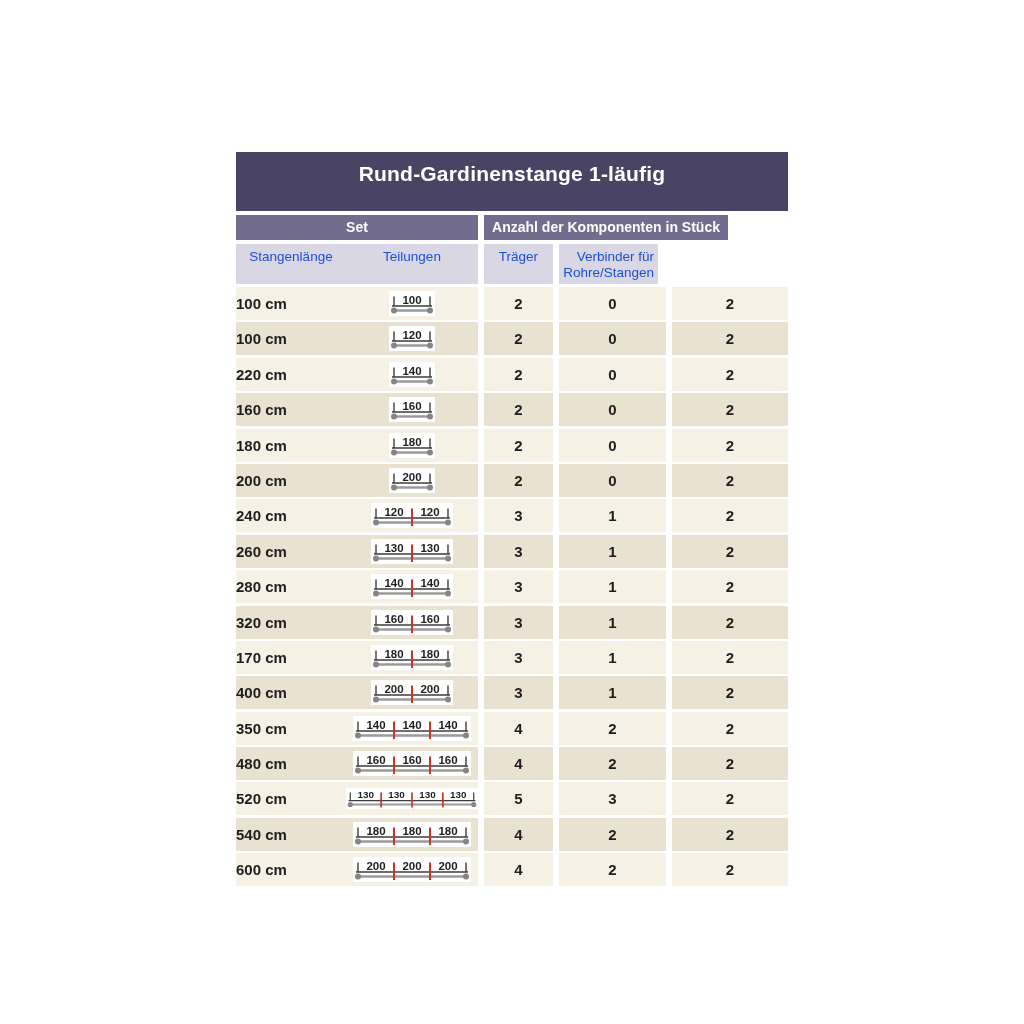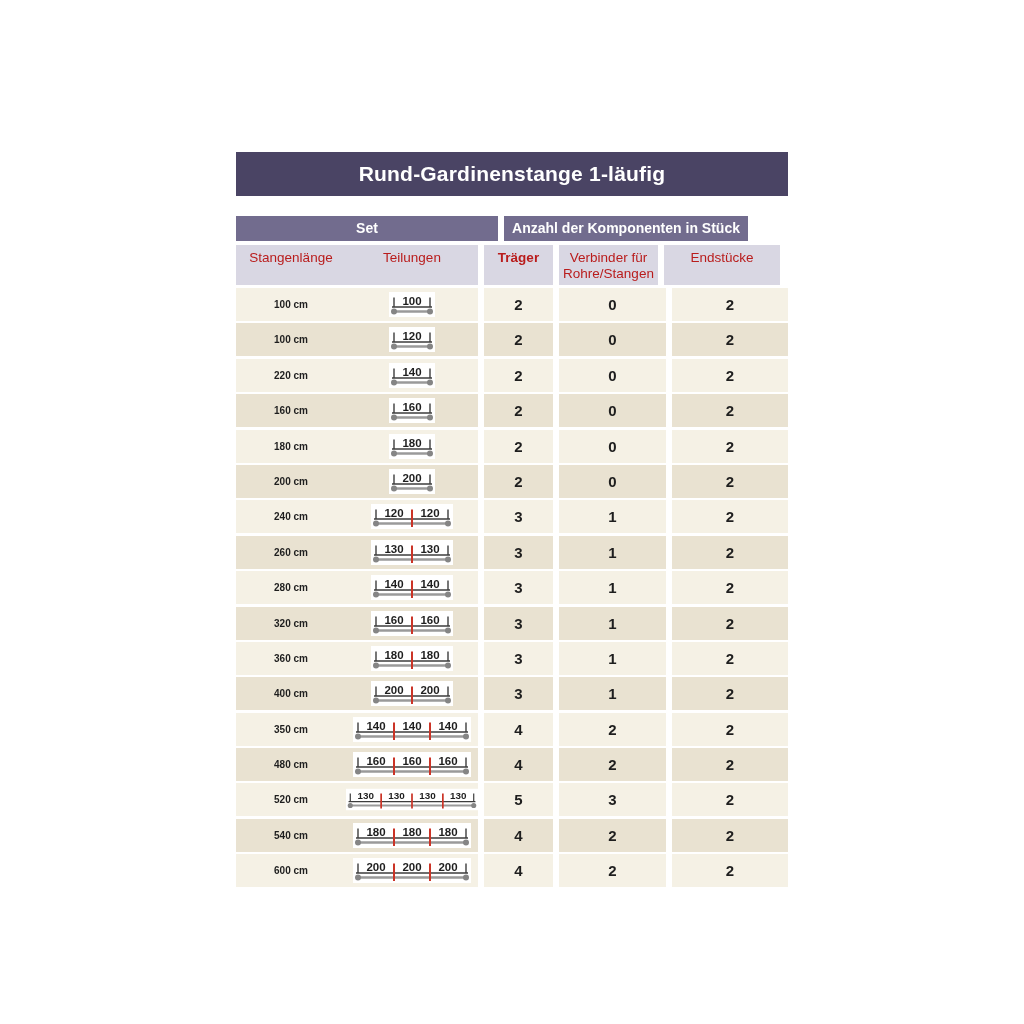--- a/index.html
+++ b/index.html
@@ -12,68 +12,68 @@
     color: #1e1e1e;
     overflow: hidden;
   }
   .table-wrap {
     position: absolute;
     left: 236px;
     top: 152px;
     width: 552px;
   }
   .title-bar {
-    height: 44px;
+    height: 59px;
     line-height: 44px;
     background: var(--title-bg);
     color: #ffffff;
     font-size: 21px;
     font-weight: bold;
     text-align: center;
-    margin-bottom: 20px;
+    margin-bottom: 4px;
     letter-spacing: 0.2px;
   }
   .subheader-row {
     display: flex;
     gap: 6px;
     margin-bottom: 4px;
   }
   .subheader-row .sub {
     height: 25px;
     line-height: 25px;
     background: var(--section-bg);
     color: #ffffff;
     font-size: 14px;
     font-weight: bold;
     text-align: center;
   }
-  .sub.set  { width: 262px; }
+  .sub.set  { width: 242px; }
   .sub.comp { width: 244px; }
 
   .colheader-row {
     display: flex;
     gap: 6px;
     margin-bottom: 3px;
   }
   .colheader-row .colh {
     background: var(--colheader-bg);
     height: 40px;
     box-sizing: border-box;
     padding-top: 5px;
     font-size: 13.5px;
     text-align: center;
     line-height: 16px;
-    color: #b91c1c;
+    color: #1d4ed8;
   }
   .colh.set-cols { width: 242px; display: flex; padding-top: 0; }
   .colh.set-cols .colh-label { padding-top: 5px; box-sizing: border-box; height: 40px; }
   .colh-label.len { width: 110px; text-align: center; }
   .colh-label.div { width: 132px; }
-  .colh.traeger   { width: 69px; font-weight: bold; }
-  .colh.verbinder { width: 107px; padding-left: 4px; padding-right: 4px; width: 99px; }
+  .colh.traeger   { width: 69px; }
+  .colh.verbinder { width: 107px; padding-left: 4px; padding-right: 4px; width: 99px; text-align: right; }
   .colh.end       { width: 116px; }
 
   .rows {
     display: flex;
     flex-direction: column;
     gap: 2.4px;
   }
   .row {
     display: flex;
     gap: 6px;
@@ -82,22 +82,21 @@
   .row .cell {
     display: flex;
     align-items: center;
     justify-content: center;
   }
   .row.light .cell { background: var(--row-light); }
   .row.dark  .cell { background: var(--row-dark); }
   .cell.setcell { width: 242px; justify-content: flex-start; }
   .cell.setcell .len {
     width: 110px;
-    text-align: center;
-    font-size: 10px;
+    font-size: 15px;
     font-weight: bold;
   }
   .cell.setcell .diag {
     width: 132px;
     display: flex;
     align-items: center;
     justify-content: center;
   }
   .cell.num {
     font-size: 15px;
@@ -120,21 +119,20 @@
     <div class="sub comp">Anzahl der Komponenten in Stück</div>
   </div>
 
   <div class="colheader-row">
     <div class="colh set-cols">
       <div class="colh-label len">Stangenlänge</div>
       <div class="colh-label div">Teilungen</div>
     </div>
     <div class="colh traeger">Träger</div>
     <div class="colh verbinder">Verbinder für Rohre/Stangen</div>
-    <div class="colh end">Endstücke</div>
   </div>
 
   <div class="rows" id="rows">
       <div class="row light">
         <div class="cell setcell">
           <div class="len">100 cm</div>
           <div class="diag">
             <svg width="46" height="25" viewBox="0 0 46 25">
               <rect x="0" y="0" width="46" height="25" fill="#ffffff"></rect>
               <line x1="4" y1="19.5" x2="42" y2="19.5" stroke="#9a9a9a" stroke-width="2.6"></line>
@@ -334,21 +332,21 @@
               <text x="59" y="12.5" text-anchor="middle" font-size="11.5" font-weight="bold" fill="#1e1e1e" font-family="Liberation Sans, sans-serif">160</text>
             </svg>
           </div>
         </div>
         <div class="cell num traeger">3</div>
         <div class="cell num verbinder">1</div>
         <div class="cell num end">2</div>
       </div>
       <div class="row light">
         <div class="cell setcell">
-          <div class="len">360 cm</div>
+          <div class="len">170 cm</div>
           <div class="diag">
             <svg width="82" height="25" viewBox="0 0 82 25">
               <rect x="0" y="0" width="82" height="25" fill="#ffffff"></rect>
               <line x1="4" y1="19.5" x2="78" y2="19.5" stroke="#9a9a9a" stroke-width="2.6"></line>
               <circle cx="5" cy="19.5" r="3" fill="#858585"></circle>
               <circle cx="77" cy="19.5" r="3" fill="#858585"></circle>
               <line x1="3" y1="15" x2="79" y2="15" stroke="#3d3d3d" stroke-width="1.3"></line>
               <line x1="5" y1="5.5" x2="5" y2="15" stroke="#3d3d3d" stroke-width="1.4"></line>
               <line x1="77" y1="5.5" x2="77" y2="15" stroke="#3d3d3d" stroke-width="1.4"></line>
               <line x1="41" y1="5.5" x2="41" y2="23" stroke="#cb3427" stroke-width="2"></line>

